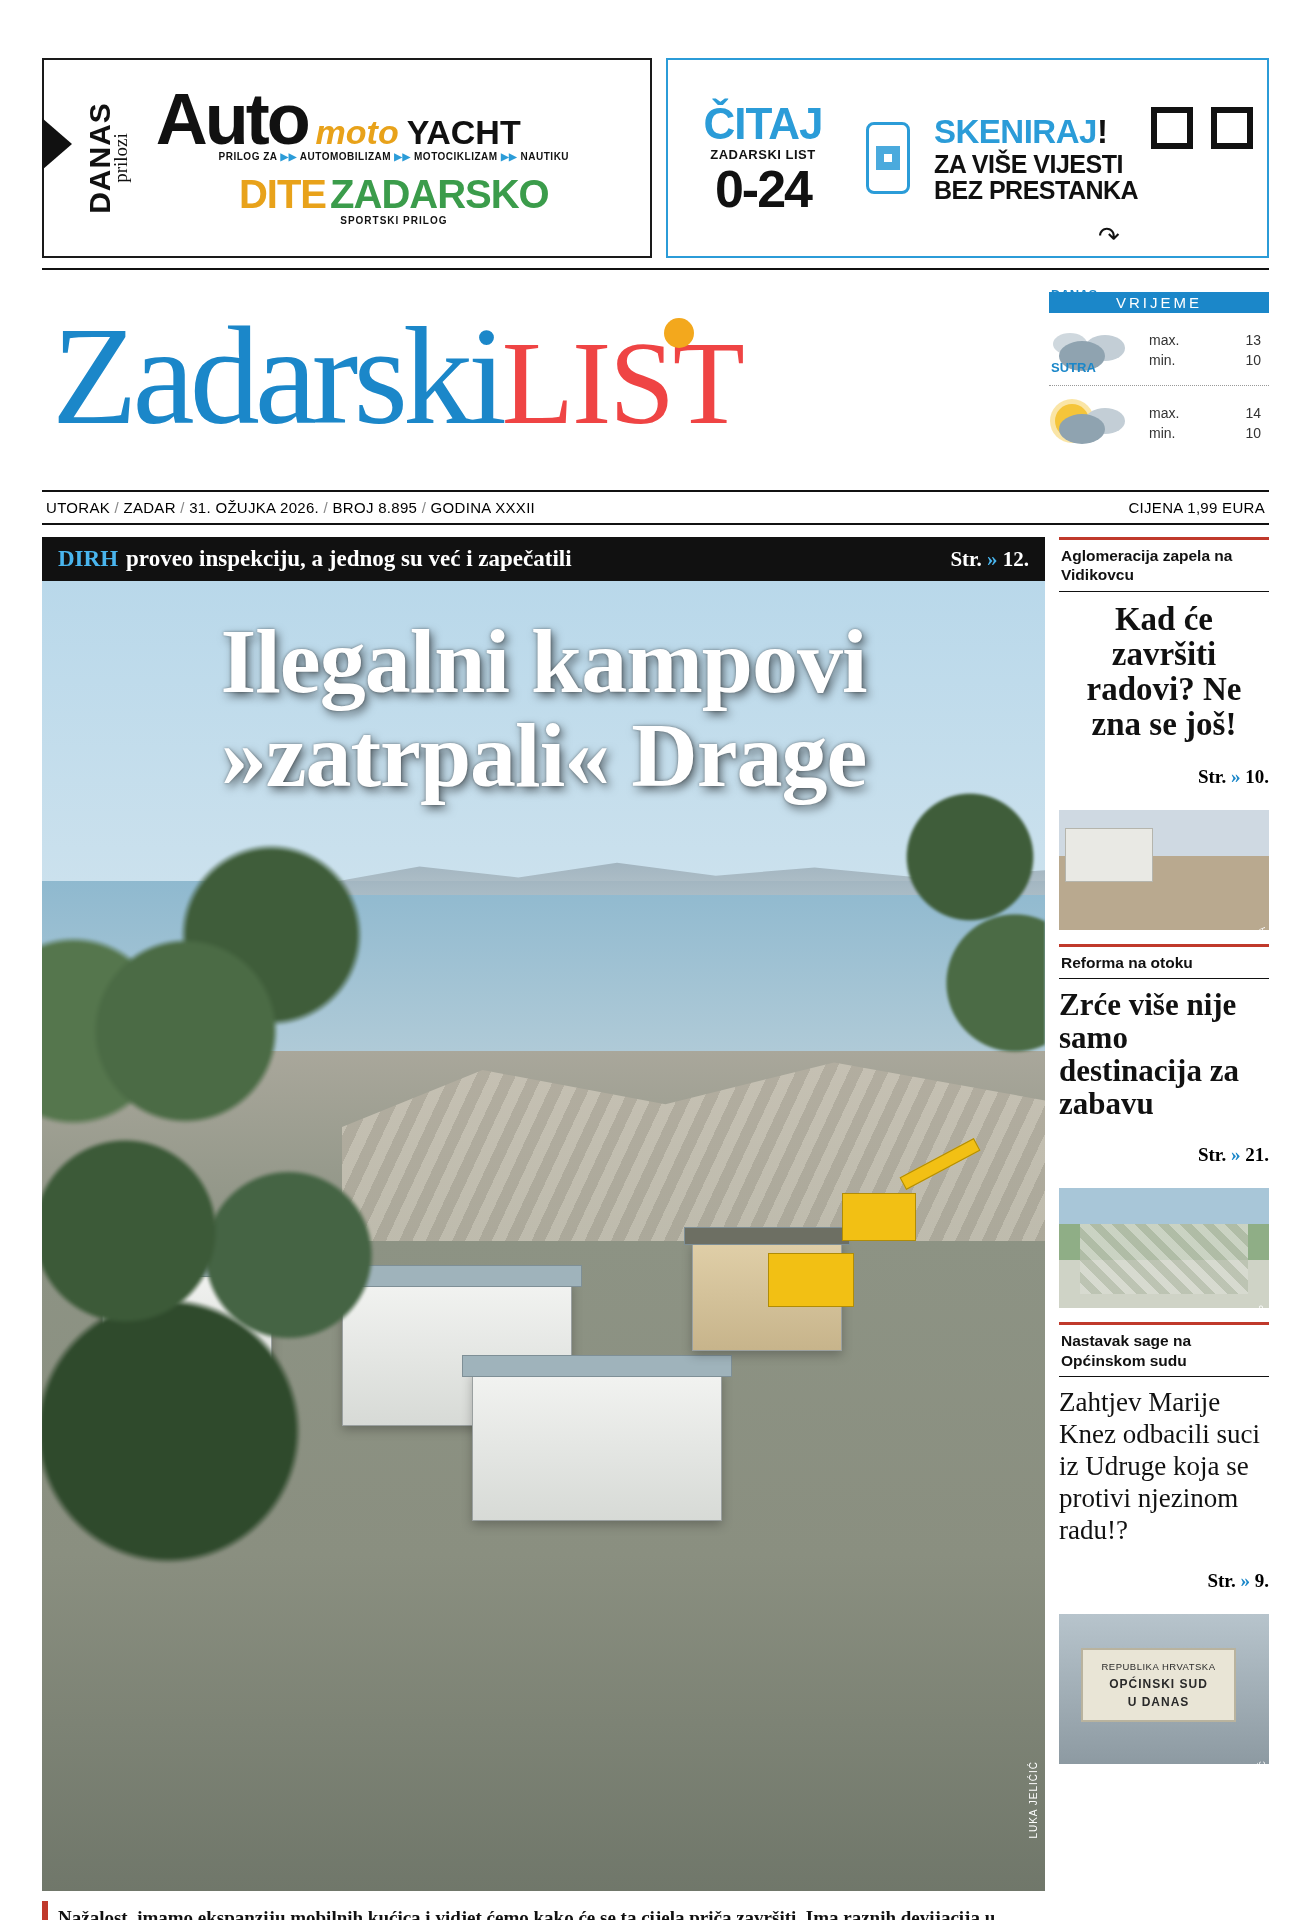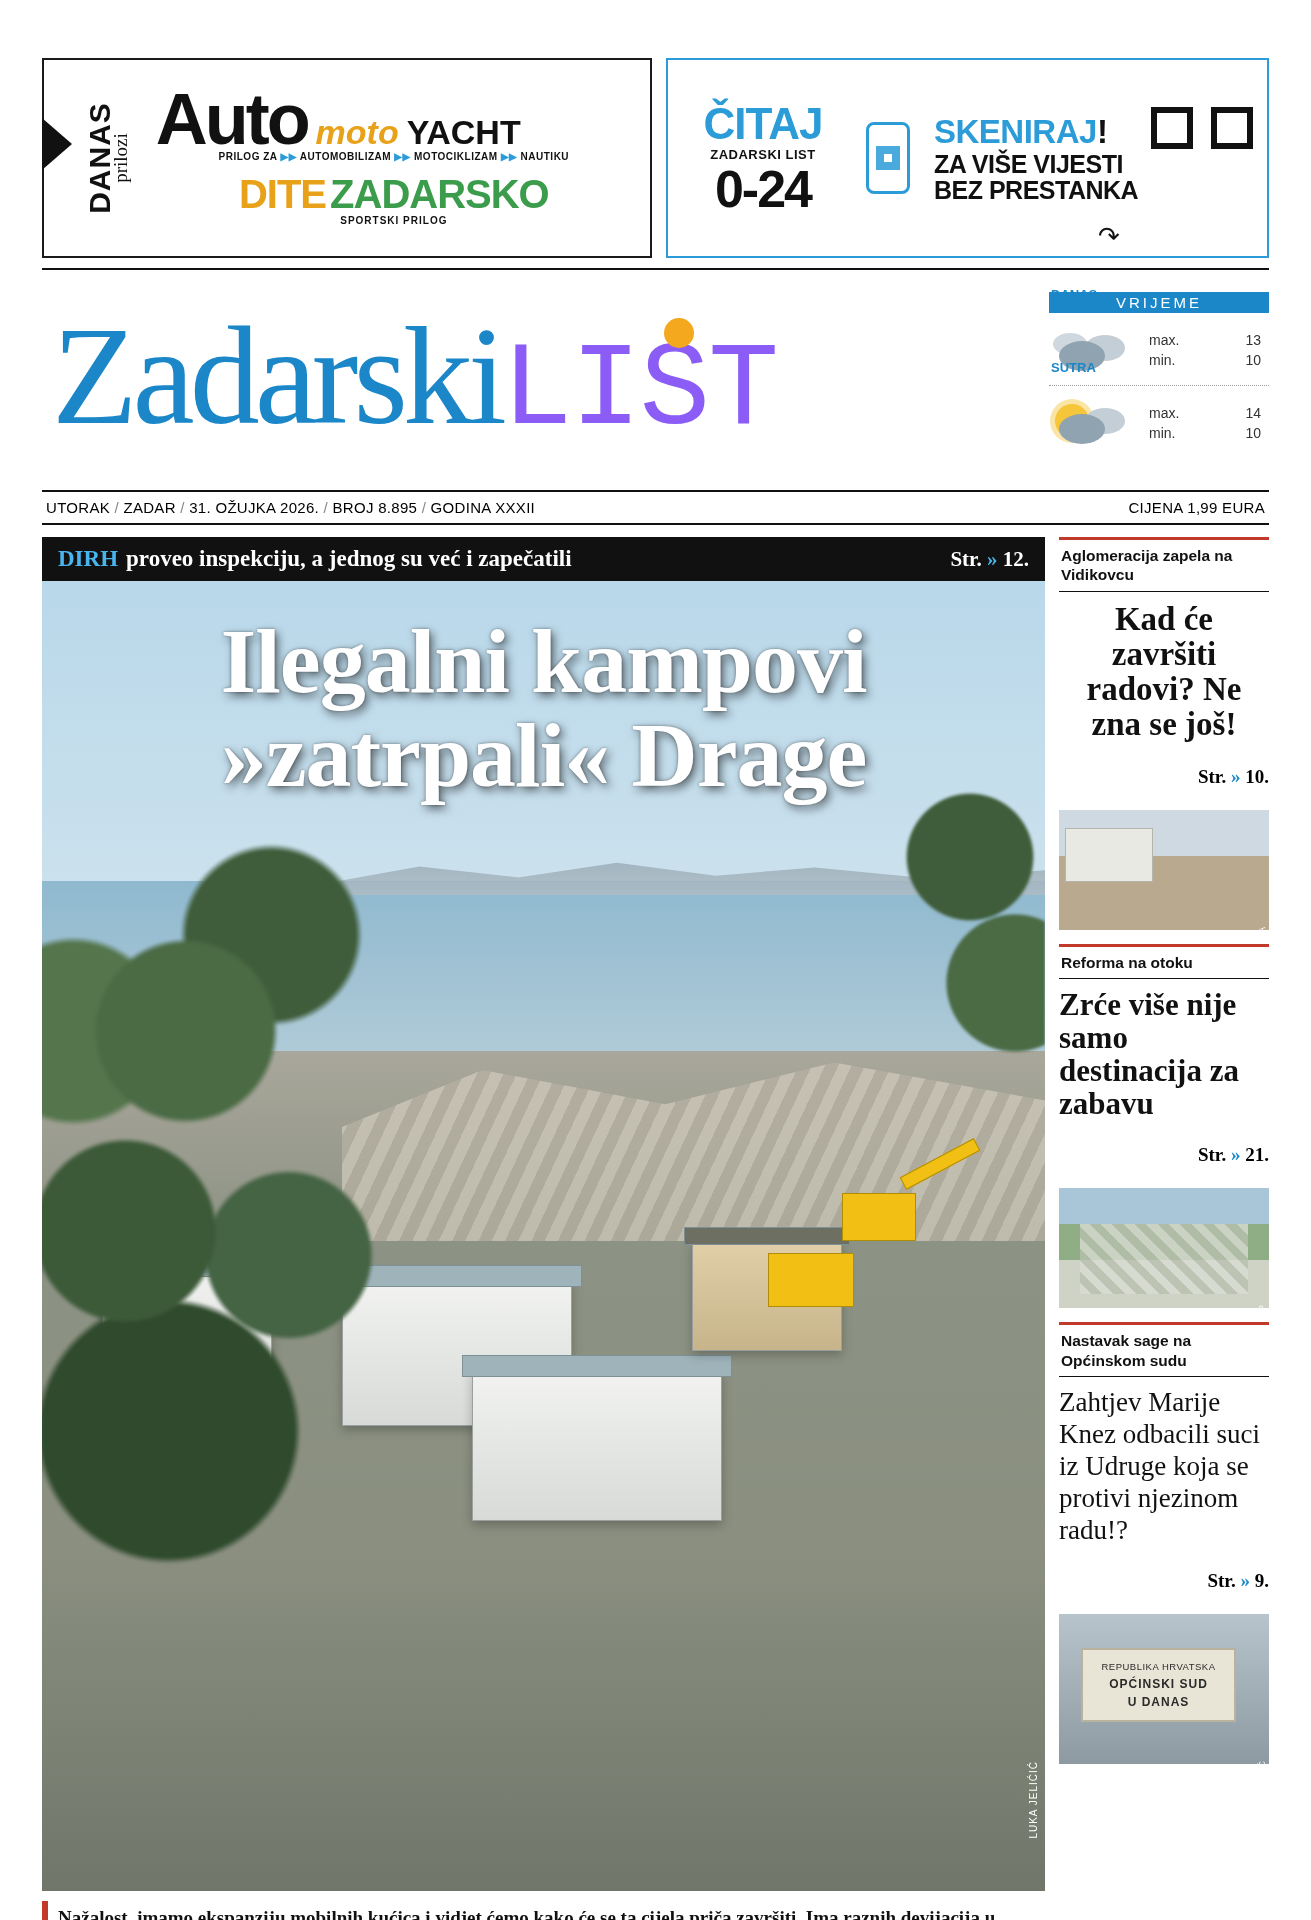--- a/index.html
+++ b/index.html
@@ -245,23 +245,23 @@
   .logo-wrap { flex: 1; position: relative; padding-left: 10px; }
   .logo-text {
     font-family: "Liberation Serif", serif;
     font-size: 140px;
     line-height: 1;
     letter-spacing: -5px;
     margin-top: 22px;
   }
   .logo-zadarski { color: #1b87c9; }
   .logo-list {
-    font-family: Liberation Mono, monospace;
+    font-family: Liberation Serif, serif;
     font-weight: normal;
-    color: #8b5cf6;
+    color: #ef4444;
     font-size: 118px;
     letter-spacing: -2px;
   }
   .logo-dot {
     position: absolute;
     width: 30px; height: 30px;
     background: #f3a81d;
     border-radius: 50%;
     left: 622px;
     top: 34px;

